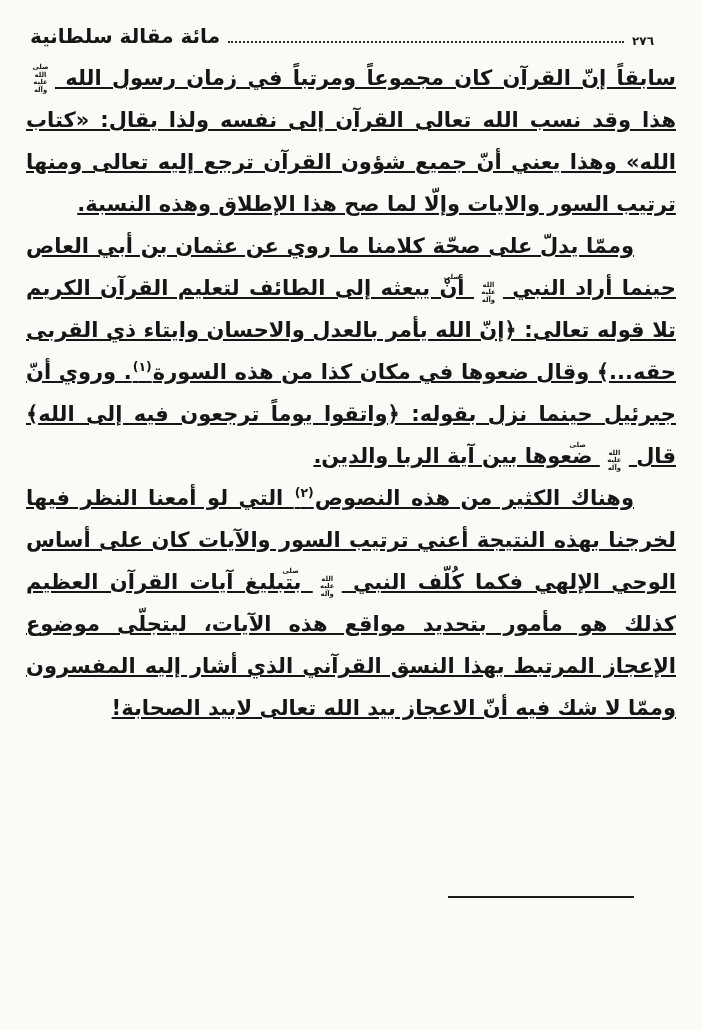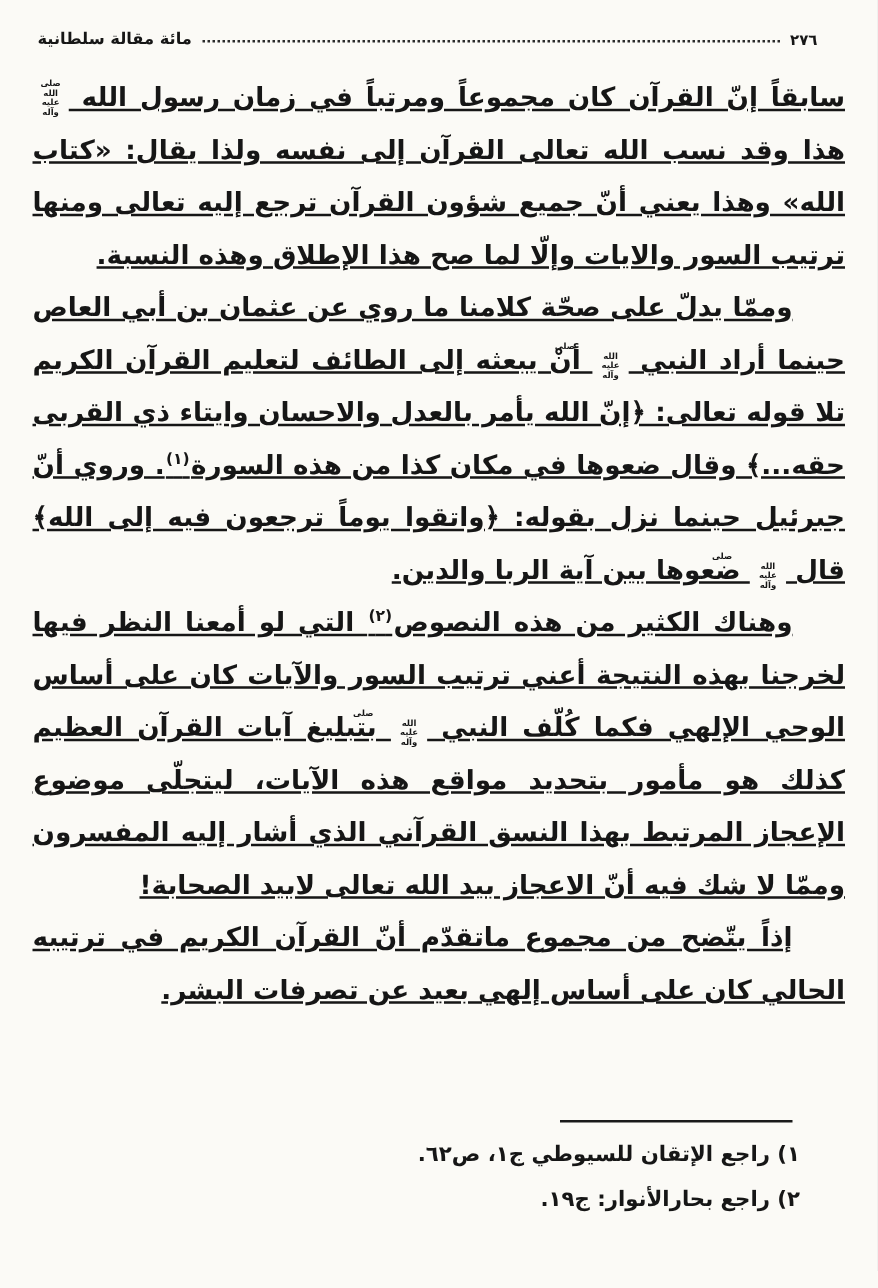--- a/index.html
+++ b/index.html
@@ -32,21 +32,21 @@
     font-size: 12px;
     white-space: nowrap;
   }
   .dot-leader {
     flex: 1;
     height: 0;
     border-bottom: 2.4px dotted #2b2b2b;
     margin: 0 8px 5px 8px;
   }
   .book-title {
-    font-size: 13px;
+    font-size: 20px;
     white-space: nowrap;
   }
   
   .body-text {
     position: absolute;
     top: 57px;
     right: 26px;
     left: 26px;
     font-size: 21px;
     font-weight: 700;
@@ -99,25 +99,19 @@
     <span class="page-number">٢٧٦</span>
     <span class="dot-leader"></span>
     <span class="book-title">مائة مقالة سلطانية</span>
   </header>
 
   <main class="body-text">
 
   <p class="">سابقاً إنّ القرآن كان مجموعاً ومرتباً في زمان رسول الله <span class="honorific">صلى الله عليه وآله</span> هذا وقد نسب الله تعالى القرآن إلى نفسه ولذا يقال: «كتاب الله» وهذا يعني أنّ جميع شؤون القرآن ترجع إليه تعالى ومنها ترتيب السور والايات وإلّا لما صح هذا الإطلاق وهذه النسبة.</p>
       <p class="indent">وممّا يدلّ على صحّة كلامنا ما روي عن عثمان بن أبي العاص حينما أراد النبي <span class="honorific">صلى الله عليه وآله</span> أنْ يبعثه إلى الطائف لتعليم القرآن الكريم تلا قوله تعالى: ﴿إنّ الله يأمر بالعدل والاحسان وايتاء ذي القربى حقه...﴾ وقال ضعوها في مكان كذا من هذه السورة<sup class="fnref">(١)</sup>. وروي أنّ جبرئيل حينما نزل بقوله: ﴿واتقوا يوماً ترجعون فيه إلى الله﴾ قال <span class="honorific">صلى الله عليه وآله</span> ضعوها بين آية الربا والدين.</p>
       <p class="indent">وهناك الكثير من هذه النصوص<sup class="fnref">(٢)</sup> التي لو أمعنا النظر فيها لخرجنا بهذه النتيجة أعني ترتيب السور والآيات كان على أساس الوحي الإلهي فكما كُلّف النبي <span class="honorific">صلى الله عليه وآله</span> بتبليغ آيات القرآن العظيم كذلك هو مأمور بتحديد مواقع هذه الآيات، ليتجلّى موضوع الإعجاز المرتبط بهذا النسق القرآني الذي أشار إليه المفسرون وممّا لا شك فيه أنّ الاعجاز بيد الله تعالى لابيد الصحابة!</p>
-      <p class="indent">إذاً يتّضح من مجموع ماتقدّم أنّ القرآن الكريم في ترتيبه الحالي كان على أساس إلهي بعيد عن تصرفات البشر.</p>
     </main>
 
   <footer class="footnotes">
     <div class="footnote-rule"></div>
-    <div>
-
-    <div class="footnote">١) راجع الإتقان للسيوطي ج١، ص٦٢.</div>
-        <div class="footnote">٢) راجع بحارالأنوار: ج١٩.</div>
-      </div>
   </footer>
 
 </div>
 
 </body></html>

